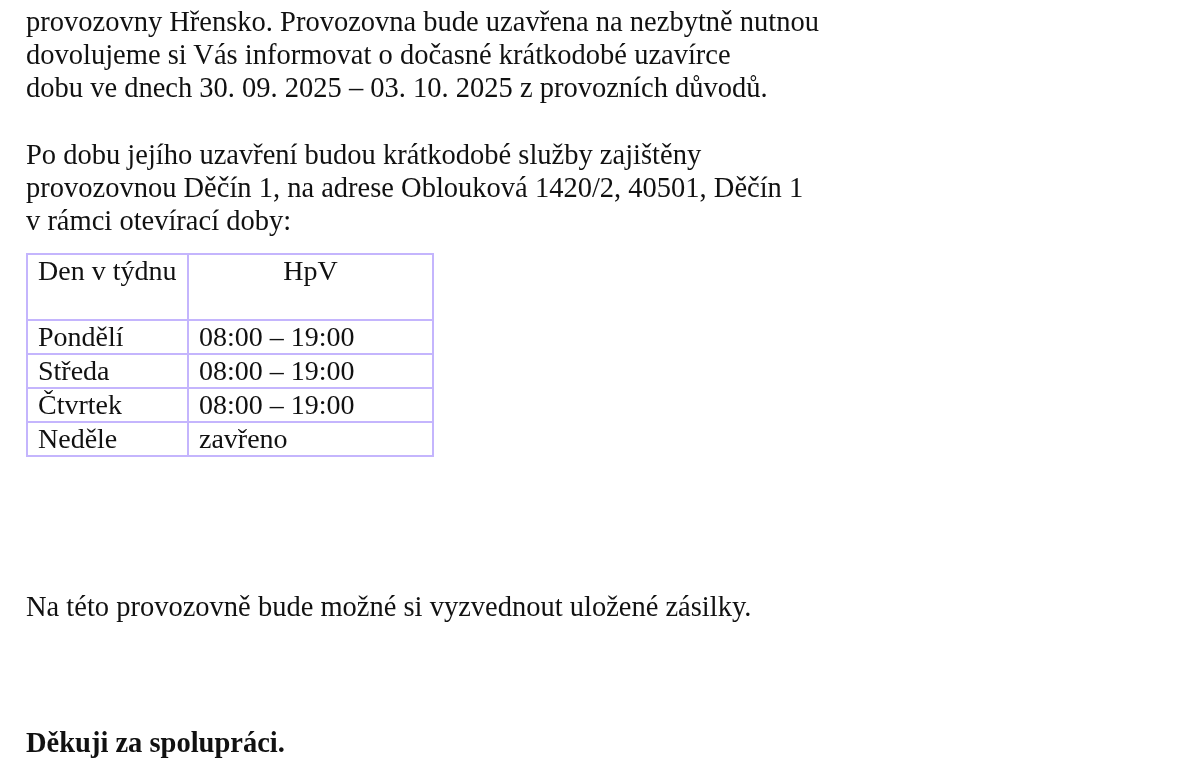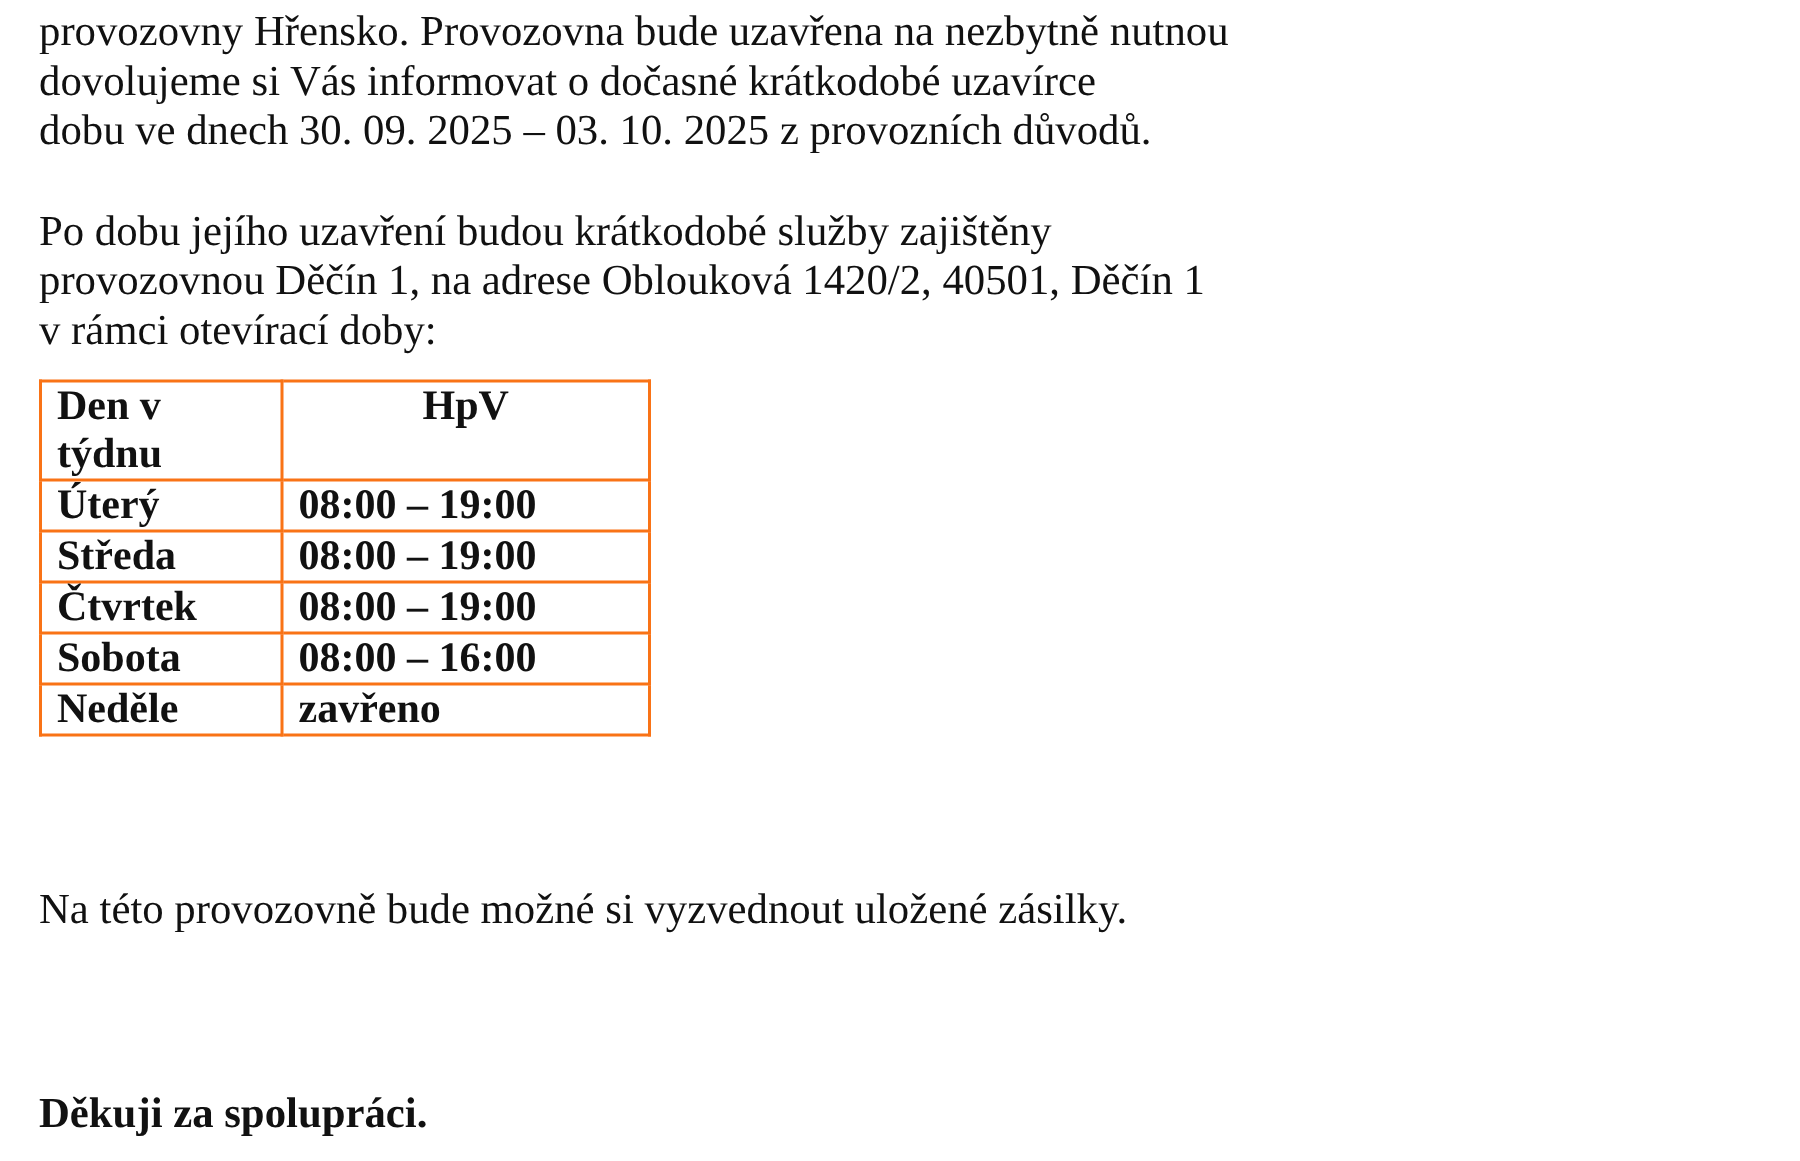--- a/index.html
+++ b/index.html
@@ -32,24 +32,24 @@
     #p2 { position: absolute; top: 138px; left: 0; }
     table.hours {
       position: absolute;
       top: 253px;
       left: 0;
       border-collapse: collapse;
       font-size: 28px;
       line-height: 32px;
     }
     table.hours td, table.hours th {
-      border: 2px solid #f97316;
+      border: 2px solid #c4b5fd;
       padding: 0 10px;
       vertical-align: top;
-      font-weight: bold;
+      font-weight: normal;
       text-align: left;
       height: 32px;
     }
     table.hours th.col-day { width: 139px; }
     table.hours th.col-hours { width: 223px; text-align: center; }
     table.hours th { height: 64px; }
     #p3 { position: absolute; top: 590px; left: 0; }
     #p4 { position: absolute; top: 726px; left: 0; font-weight: bold; }
   </style>
 </head>
@@ -71,34 +71,30 @@
 
   <table class="hours">
     <thead>
       <tr>
         <th class="col-day">Den v týdnu</th>
         <th class="col-hours">HpV</th>
       </tr>
     </thead>
     <tbody>
       <tr>
-        <td>Úterý</td>
+        <td>Pondělí</td>
         <td>08:00 – 19:00</td>
       </tr>
       <tr>
         <td>Středa</td>
         <td>08:00 – 19:00</td>
       </tr>
       <tr>
         <td>Čtvrtek</td>
         <td>08:00 – 19:00</td>
-      </tr>
-      <tr>
-        <td>Sobota</td>
-        <td>08:00 – 16:00</td>
       </tr>
       <tr>
         <td>Neděle</td>
         <td>zavřeno</td>
       </tr>
     </tbody>
   </table>
 
   <p class="para" id="p3">Na této provozovně bude možné si vyzvednout uložené zásilky.</p>
 

